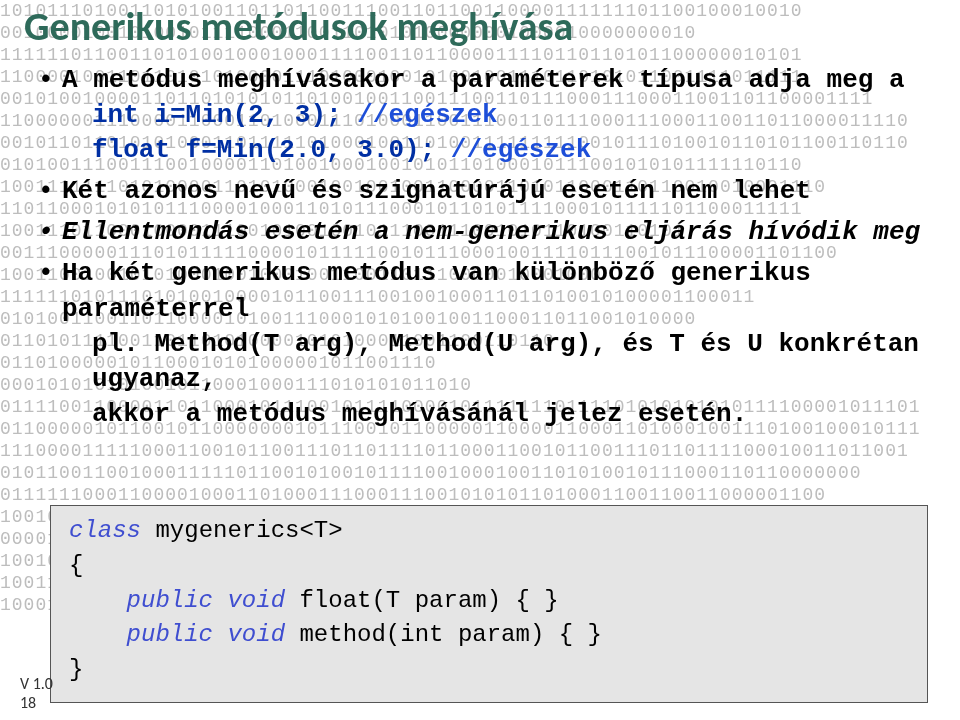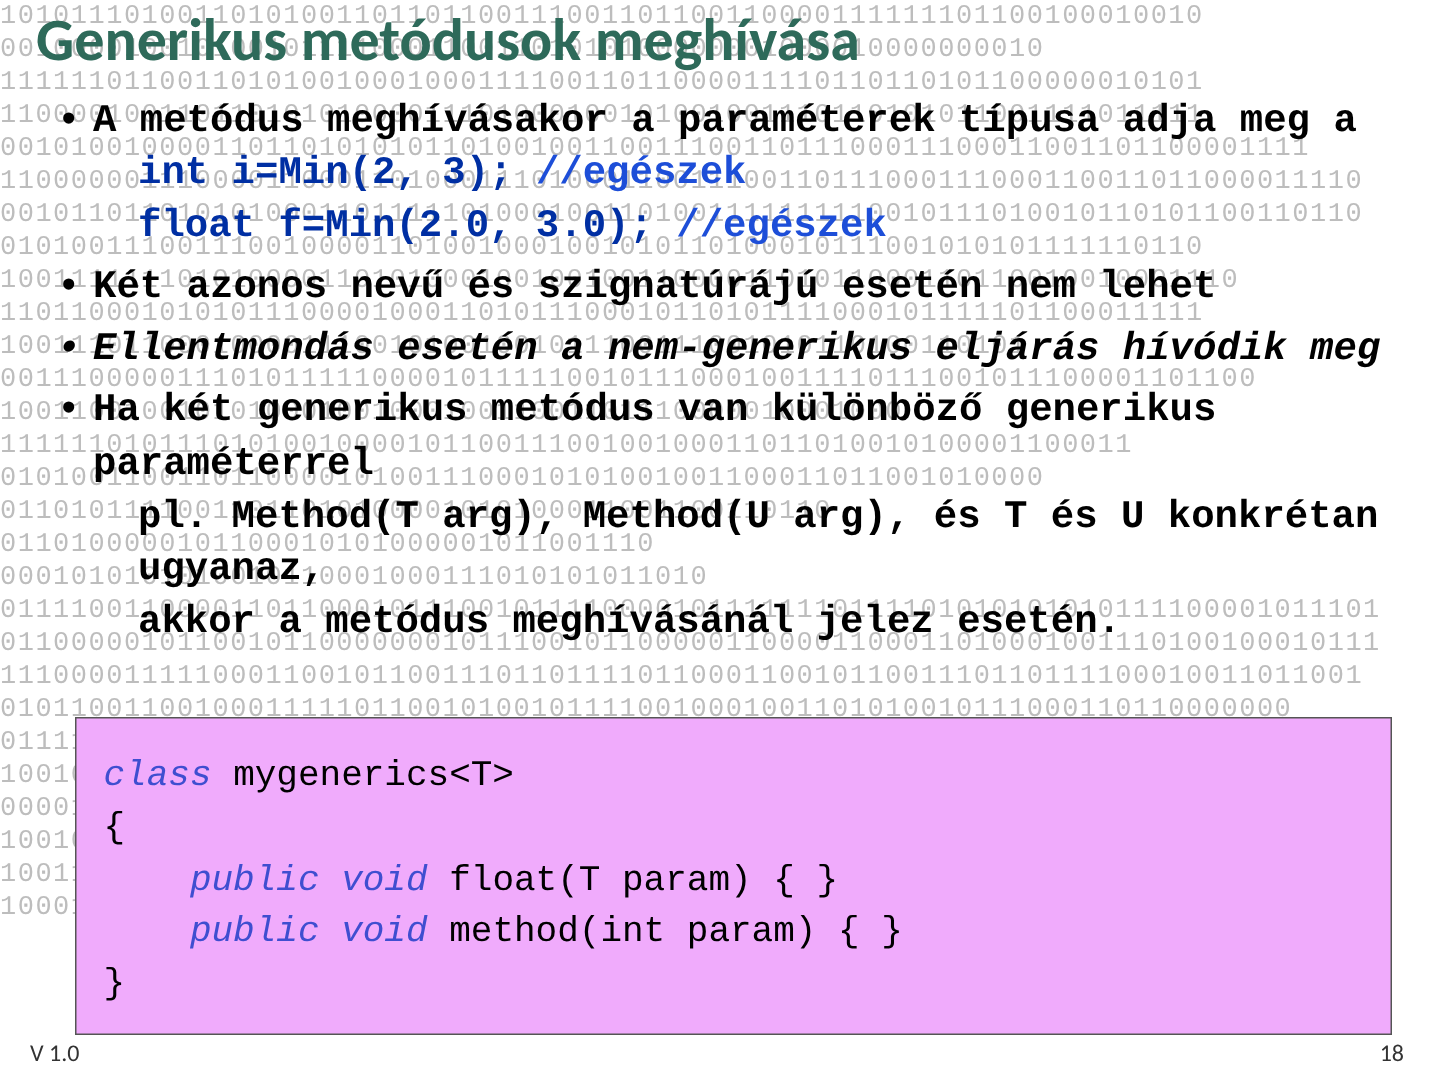--- a/index.html
+++ b/index.html
@@ -63,43 +63,44 @@
       font-size: 26px;
     }
     .sub1 { display:block; padding-left: 30px; font-size: 26px; font-weight:700; }
     .code-sub { display:block; padding-left: 30px; font-size: 26px; font-weight:700; color:#002fa3; }
     .comment { color:#1d4ed8; }
     .italic { font-style: italic; }
     
     .codebox {
       position: absolute;
       left: 50px;
-      top: 478px;
+      top: 505px;
       width: 840px;
       border: 1px solid #555;
-      background: #f0abfc;
-      padding: 22px 18px 14px 18px;
+      background: #e5e5e5;
+      padding: 8px 18px 14px 18px;
       font-family: "Courier New", monospace;
       font-size: 24px;
       color: #000;
       z-index: 2;
       line-height: 1.45;
     }
     .codebox .kw { color: #3f4ed0; font-style: italic; }
     
     .footer {
       position: absolute;
       bottom: 8px;
       left: 20px;
-      right: 24px;
+      right: 4px;
       display: flex;
       justify-content: space-between;
       font-size: 16px;
       color: #333;
       z-index: 3;
+      flex-direction: column;
     }
   </style>
 </head>
 <body>
 
 <div class="bg-binary">10101110100110101001101101100111001101100110000111111101100100010010
 00100001001010010111100011001101010100000001000010000000010
 11111101100110101001000100011110011011000011110110110101100000010101
 11000010011011010101000011101000100101001001110110101011001111011111
 00101001000011011010101011010010011001110011011100011100011001101100001111

